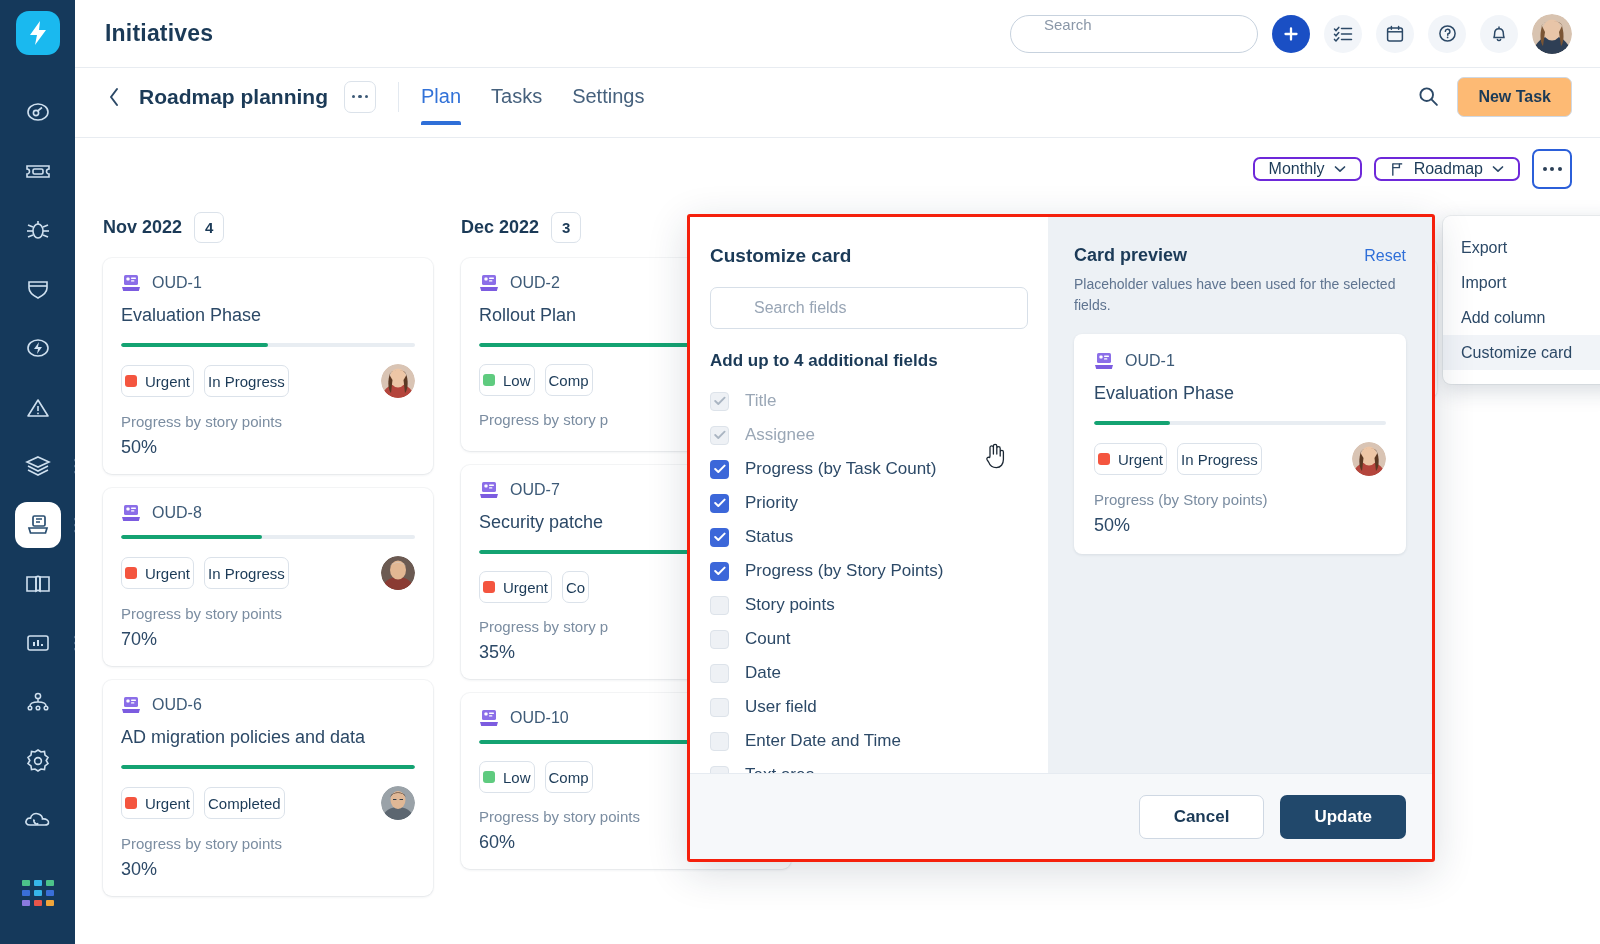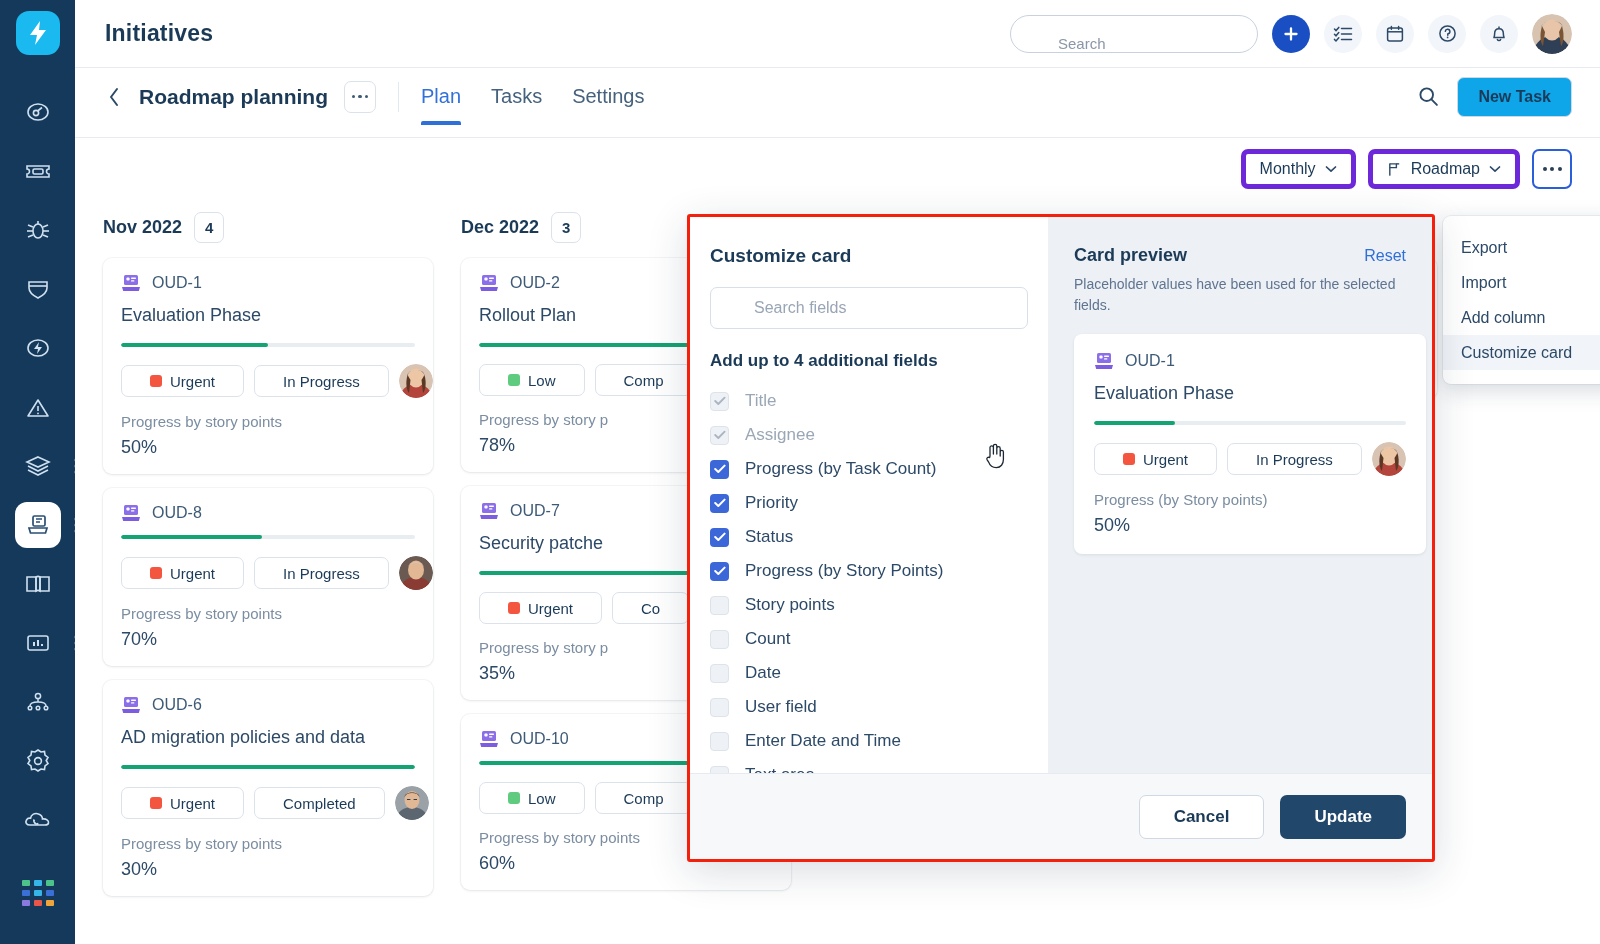--- a/index.html
+++ b/index.html
@@ -46,21 +46,21 @@
 
   
   .topbar {
     height: 68px; flex: 0 0 68px; border-bottom: 1px solid #e8ecf1;
     display: flex; align-items: center; padding: 0 28px 0 30px;
   }
   .app-title { font-size: 23px; font-weight: 700; color: #1b3a57; letter-spacing: .2px; }
   .topbar-right { margin-left: auto; display: flex; align-items: center; gap: 14px; }
   .search-box {
     width: 248px; height: 38px; border: 1px solid #c7d2de; border-radius: 19px;
-    display: flex; align-items: flex-end; padding: 0 14px; gap: 16px;
+    display: flex; align-items: flex-start; padding: 0 14px; gap: 2px;
   }
   .search-box .ph { color: #8a97a8; font-size: 15px; }
   .round-btn {
     width: 38px; height: 38px; border-radius: 50%;
     display: flex; align-items: center; justify-content: center;
   }
   .round-btn.primary { background: #1B4DBF; background:#1a4fc4; }
   .round-btn.soft { background: #f2f5f9; }
   .avatar { width: 40px; height: 40px; border-radius: 50%; overflow: hidden; display:block; }
 
@@ -80,28 +80,28 @@
   .tabs { display: flex; align-items: center; gap: 30px; height: 100%; }
   .tab { font-size: 20px; color: #46617d; height: 100%; display: flex; align-items: center; position: relative; }
   .tab.active { color: #2C6ED5; color:#3272d8; font-weight: 400; }
   .tab.active::after {
     content: ''; position: absolute; left: 0; right: 0; bottom: 0; height: 4px; border-radius: 2px 2px 0 0;
     background: #2C6ED5; background:#2f6fd8;
   }
   .subhead-right { margin-left: auto; display: flex; align-items: center; gap: 18px; }
   .newtask-btn {
     height: 40px; padding: 0 20px; border: 1px solid #cfd8e3; border-radius: 7px;
-    display: flex; align-items: center; font-size: 16px; font-weight: 600; color: #1b3a57; background:#0ea5e9;
+    display: flex; align-items: center; font-size: 16px; font-weight: 600; color: #1b3a57; background:#fdba74;
   }
 
   
   .toolbar { height: 62px; flex: 0 0 62px; display: flex; align-items: center; padding: 0 28px; }
   .toolbar-right { margin-left: auto; display: flex; align-items: center; gap: 12px; }
   .sel-btn {
-    height: 40px; padding: 0 14px; border: 5px solid #6d28d9; border-radius: 7px; background: #fff;
+    height: 24px; padding: 0 14px; border: 2px solid #6d28d9; border-radius: 7px; background: #fff;
     display: flex; align-items: center; gap: 9px; font-size: 16px; color: #1b3a57; font-weight: 500;
   }
   .tb-dots {
     width: 40px; height: 40px; border: 2px solid #2b5fd9; border-radius: 7px; background:#fff;
     display: flex; align-items: center; justify-content: center; gap: 3.5px;
   }
   .tb-dots i { width: 4px; height: 4px; border-radius: 50%; background: #2b3f57; display:block; }
 
   
   .board { flex: 1; display: flex; gap: 28px; padding: 10px 28px 0 28px; background:#fff; overflow:hidden; }
@@ -116,21 +116,21 @@
     background: #fff; border-radius: 9px; padding: 16px 18px 16px 18px; margin-bottom: 14px;
     box-shadow: 0 1px 3px rgba(22,45,70,.09), 0 0 0 1px rgba(22,45,70,.04);
   }
   .card-key { display: flex; align-items: center; gap: 11px; margin-bottom: 13px; }
   .card-key .kname { font-size: 16px; color: #3d5a77; }
   .card-title { font-size: 18px; color: #2c4967; margin-bottom: 17px; }
   .progress { height: 4px; border-radius: 2px; background: #e8edf2; margin-bottom: 17px; position: relative; overflow: hidden; }
   .progress > span { position: absolute; left: 0; top: 0; bottom: 0; border-radius: 2px; background: #12A06A; background:#14a372; display:block; }
   .chips { display: flex; align-items: center; gap: 10px; margin-bottom: 15px; }
   .chip {
-    height: 32px; padding: 0 28px; border: 1px solid #dbe2ea; border-radius: 7px; background:#fff;
+    height: 32px; padding: 0 3px; border: 1px solid #dbe2ea; border-radius: 7px; background:#fff;
     display: flex; align-items: center; gap: 8px; font-size: 15px; color: #1b3a57; white-space: nowrap; justify-content: space-between;
   }
   .chip .sw { width: 12px; height: 12px; border-radius: 3px; display:block; }
   .chip-avatar { margin-left: auto; width: 34px; height: 34px; border-radius: 50%; overflow:hidden; flex:0 0 34px; }
   .meta-label { font-size: 15px; color: #7b8da1; margin-bottom: 7px; }
   .meta-value { font-size: 18px; color: #2c4967; }
 
   
   .menu {
     position: absolute; left: 1368px; top: 216px; width: 182px;
@@ -628,21 +628,20 @@
           <div class="chips">
             <span class="chip">
                 <i class="sw" style="background:#5FCB7F"></i>
                 <span>Low</span>
               </span>
             <span class="chip">
                 <span>Comp</span>
               </span>
           </div>
           <div class="meta-label">Progress by story p</div>
-          <div class="meta-value">78%</div>
         </div>
 
         <div class="card">
           <div class="card-key">
             <svg width="20" height="18" viewBox="0 0 20 18">
                 <rect x="3" y="1" width="14" height="10" rx="1.6" fill="#8b6ee8"></rect>
                 <rect x="5.4" y="3.4" width="3.2" height="3.2" rx="1" fill="#fff"></rect>
                 <rect x="10" y="3.6" width="5" height="1.3" rx=".6" fill="#fff"></rect>
                 <rect x="10" y="6.2" width="3.4" height="1.3" rx=".6" fill="#fff"></rect>
                 <path d="M1 13 h18 l-1.2 4 H2.2 Z" fill="#7c5ce0"></path>

